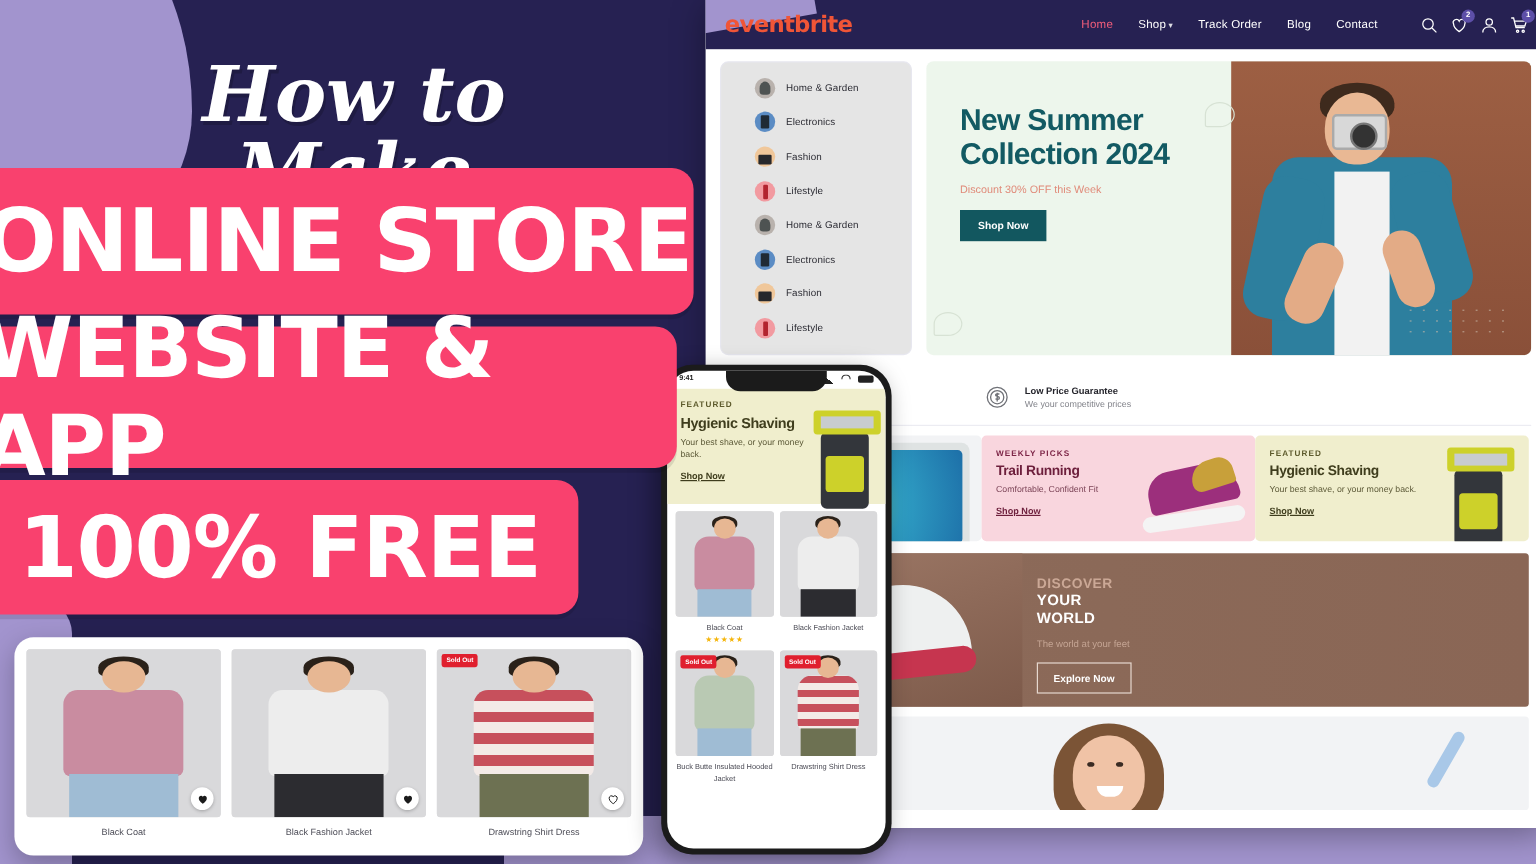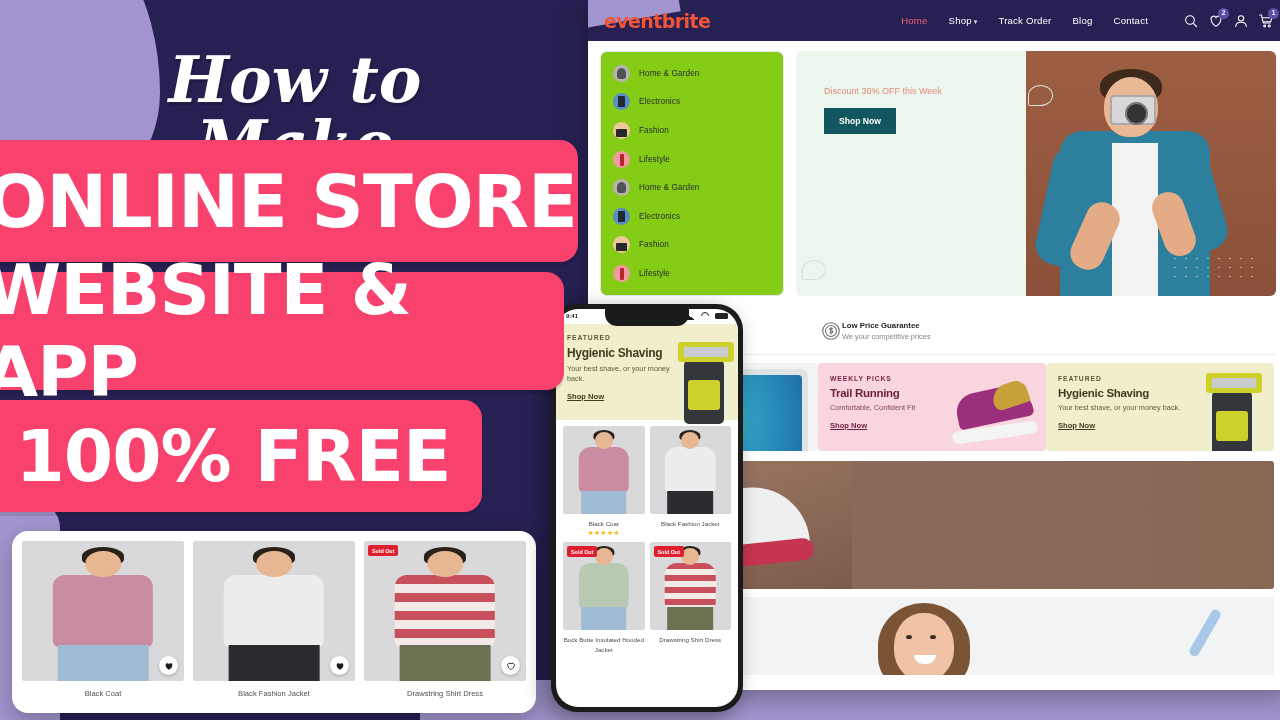--- a/index.html
+++ b/index.html
@@ -62,22 +62,22 @@
     position:absolute; top:-5px; right:-5px; background:#5d4fa8; color:#fff;
     font-size:6.5px; font-weight:700; width:11px; height:11px; border-radius:50%;
     display:flex; align-items:center; justify-content:center; line-height:1;
   }
 
   .site-body { padding:10px 12px 0 12px; }
 
   
   .hero-row { display:flex; gap:12px; }
   .cat-card {
-    width:184px; border:1px solid #e7e7ef; border-radius:7px; background:#84cc16;
-    padding:7px 0; flex:0 0 auto;
+    width:160px; border:1px solid #e7e7ef; border-radius:7px; background:#e5e5e5;
+    padding:7px 16px; flex:0 0 auto;
   }
   .cat-item { display:flex; align-items:center; gap:9px; padding:5.8px 12px; }
   .cat-thumb { width:17px; height:17px; border-radius:50%; flex:0 0 auto; position:relative; overflow:hidden;}
   .cat-thumb i { position:absolute; display:block; }
   .cat-label { font-size:8.2px; color:#2b2b33; letter-spacing:.1px; }
 
   .hero {
     flex:1; border-radius:6px; overflow:hidden; position:relative;
     background:linear-gradient(90deg,#edf6ec 0%, #edf6ec 58%, #e4f0e3 100%);
     min-height:242px;
@@ -106,21 +106,21 @@
   .hp-cam { position:absolute; left:84px; top:44px; width:46px; height:30px; background:#d8d8d8; border-radius:4px; border:2px solid #aaa;}
   .hp-cam::after{content:"";position:absolute;left:13px;top:5px;width:19px;height:19px;border-radius:50%;background:#333;border:2px solid #777;}
   .hero-dots { position:absolute; right:16px; bottom:12px; width:90px; height:30px;
     background-image:radial-gradient(#c9b9a8 1px, transparent 1px); background-size:11px 9px; opacity:.85; z-index:2;}
   .hero-bubble { position:absolute; z-index:2; border:1px solid #d7e2d4; border-radius:50% 50% 50% 8%; }
   .hb1 { left:232px; top:34px; width:25px; height:21px; }
   .hb2 { left:6px; bottom:16px; width:24px; height:20px; }
 
   
   .features { display:flex; gap:0; padding:15px 2px 12px 14px; border-bottom:1px solid #ececf2; margin-top:9px;}
-  .feat { display:flex; align-items:center; gap:0; width:206px; }
+  .feat { display:flex; align-items:center; gap:12px; width:206px; }
   .feat-ico { width:22px; height:22px; flex:0 0 auto; }
   .feat-ico svg { width:22px; height:22px; stroke:#6f7177; fill:none; stroke-width:1.2; }
   .feat-t { font-size:7.8px; font-weight:700; color:#24242b; }
   .feat-s { font-size:7.4px; color:#84858c; margin-top:2.5px; }
 
   
   .promos { display:flex; gap:0; padding:8px 2px 0 2px; }
   .pcard { flex:1; height:88px; border-radius:4px; position:relative; overflow:hidden; padding:12px 0 0 12px;}
   .pcard.tablet { background:#f2f3f5; padding:0; }
   .pc-kicker { font-size:6.8px; font-weight:800; letter-spacing:.9px; }
@@ -362,20 +362,21 @@
               <span class="hp-skin1"></span>
               <span class="hp-skin2"></span>
             <span class="hp-hair"></span>
               <span class="hp-head"></span>
               <span class="hp-cam"></span>
           </div>
           <div class="hero-bubble hb1"></div>
           <div class="hero-bubble hb2"></div>
           <div class="hero-dots"></div>
           <div class="hero-text">
+            <div class="hero-title">New Summer Collection 2024</div>
             <div class="hero-sub">Discount 30% OFF this Week</div>
             <button class="hero-btn">Shop Now</button>
           </div>
         </div>
       </div>
 
       <div class="features">
         <div class="feat">
           <span class="feat-ico">
             <svg viewBox="0 0 24 24">
@@ -435,20 +436,27 @@
         </div>
       </div>
 
       <div class="bbanners">
         <div class="disc-banner">
           <div class="disc-photo">
             <span class="sh-body"></span>
               <span class="sh-sole"></span>
               <span class="sh-lace"></span>
               <span class="sh-logo"></span>
+          </div>
+          <div class="disc-text">
+            <div class="d1">DISCOVER</div>
+            <div class="d2">YOUR</div>
+            <div class="d2">WORLD</div>
+            <div class="d3">The world at your feet</div>
+            <button class="d-btn">Explore Now</button>
           </div>
         </div>
 
         <div class="stu-banner">
           <span class="stu-stripe a"></span>
           <span class="stu-stripe b"></span>
           <div class="stu-face">
             <span class="sf-hair"></span>
               <span class="sf-face"></span>
             <span class="sf-eye l"></span>

